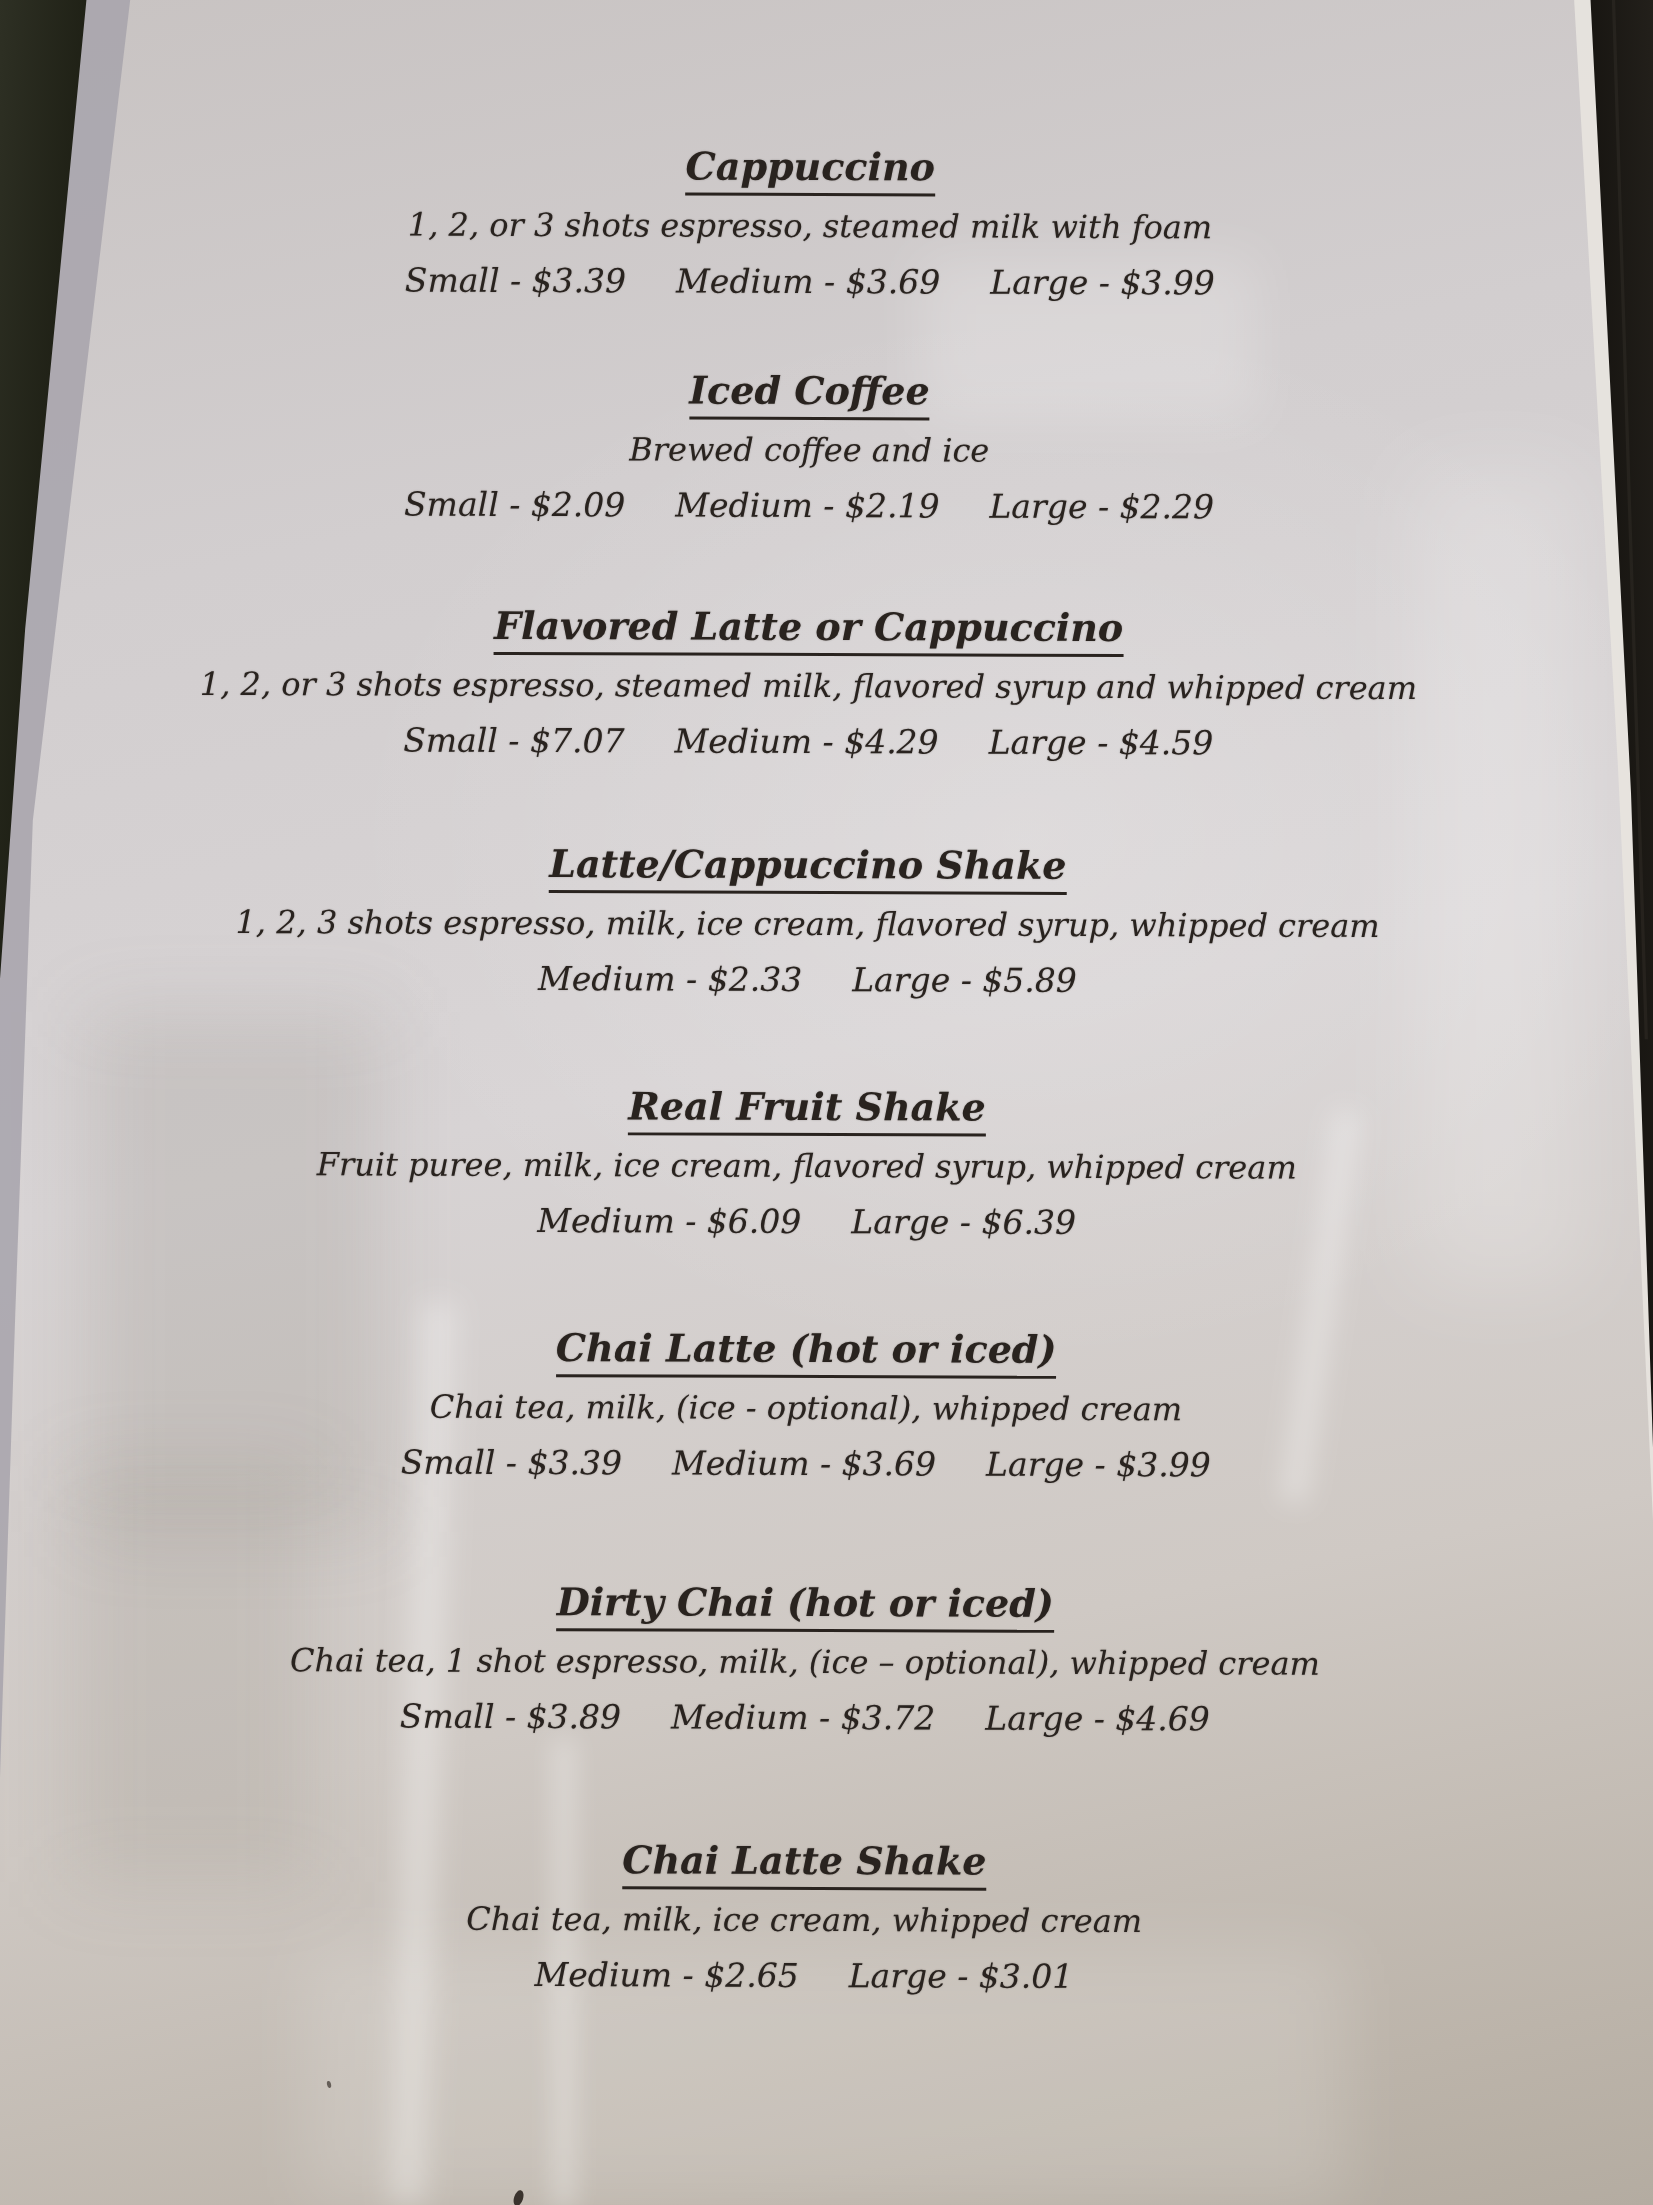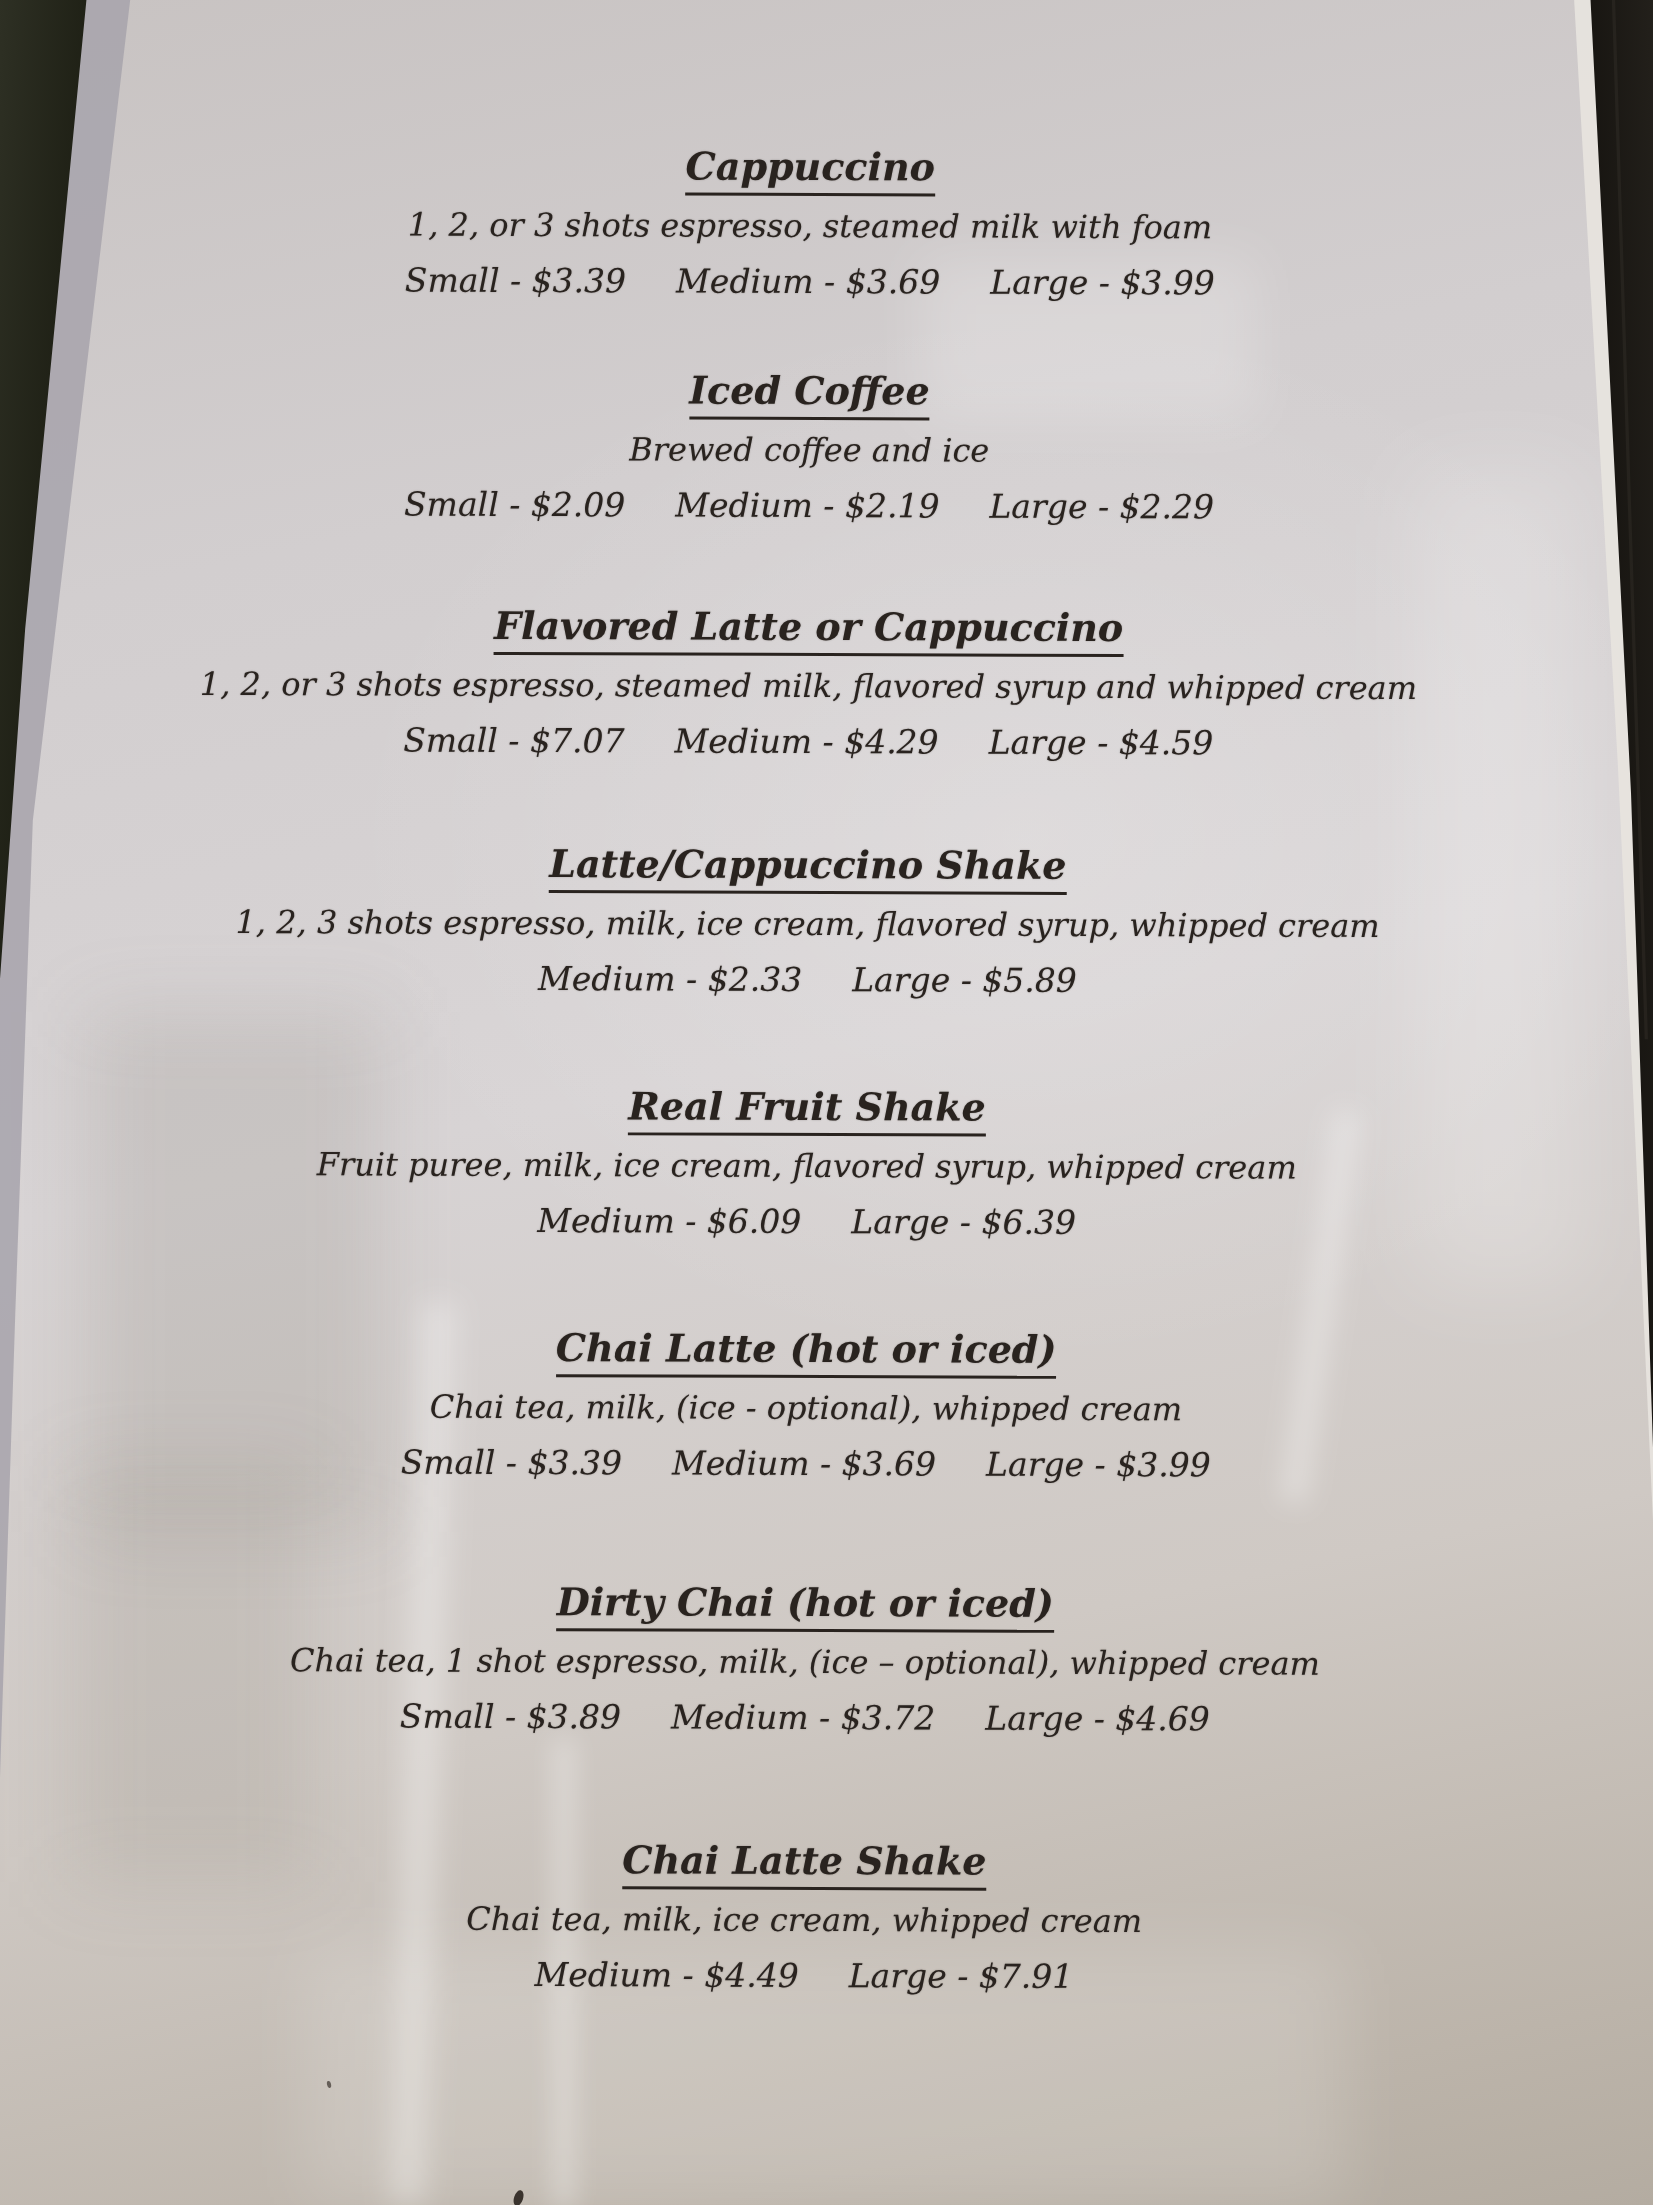--- a/index.html
+++ b/index.html
@@ -142,18 +142,18 @@
         <span class="price">Small -  $3.89</span>
         <span class="price">Medium - $3.72</span>
         <span class="price">Large - $4.69</span>
       </p>
   </section>
 
   <section class="menu-section" style="top: 1838px;">
     <h2><span class="title-text">Chai Latte Shake</span></h2>
     <p class="desc">Chai tea, milk, ice cream, whipped cream</p>
     <p class="prices">
-        <span class="price">Medium - $4.49</span>
-        <span class="price">Large - $7.91</span>
+        <span class="price">Medium - $2.65</span>
+        <span class="price">Large - $3.01</span>
       </p>
   </section>
 </div>
 
 
 </body></html>

